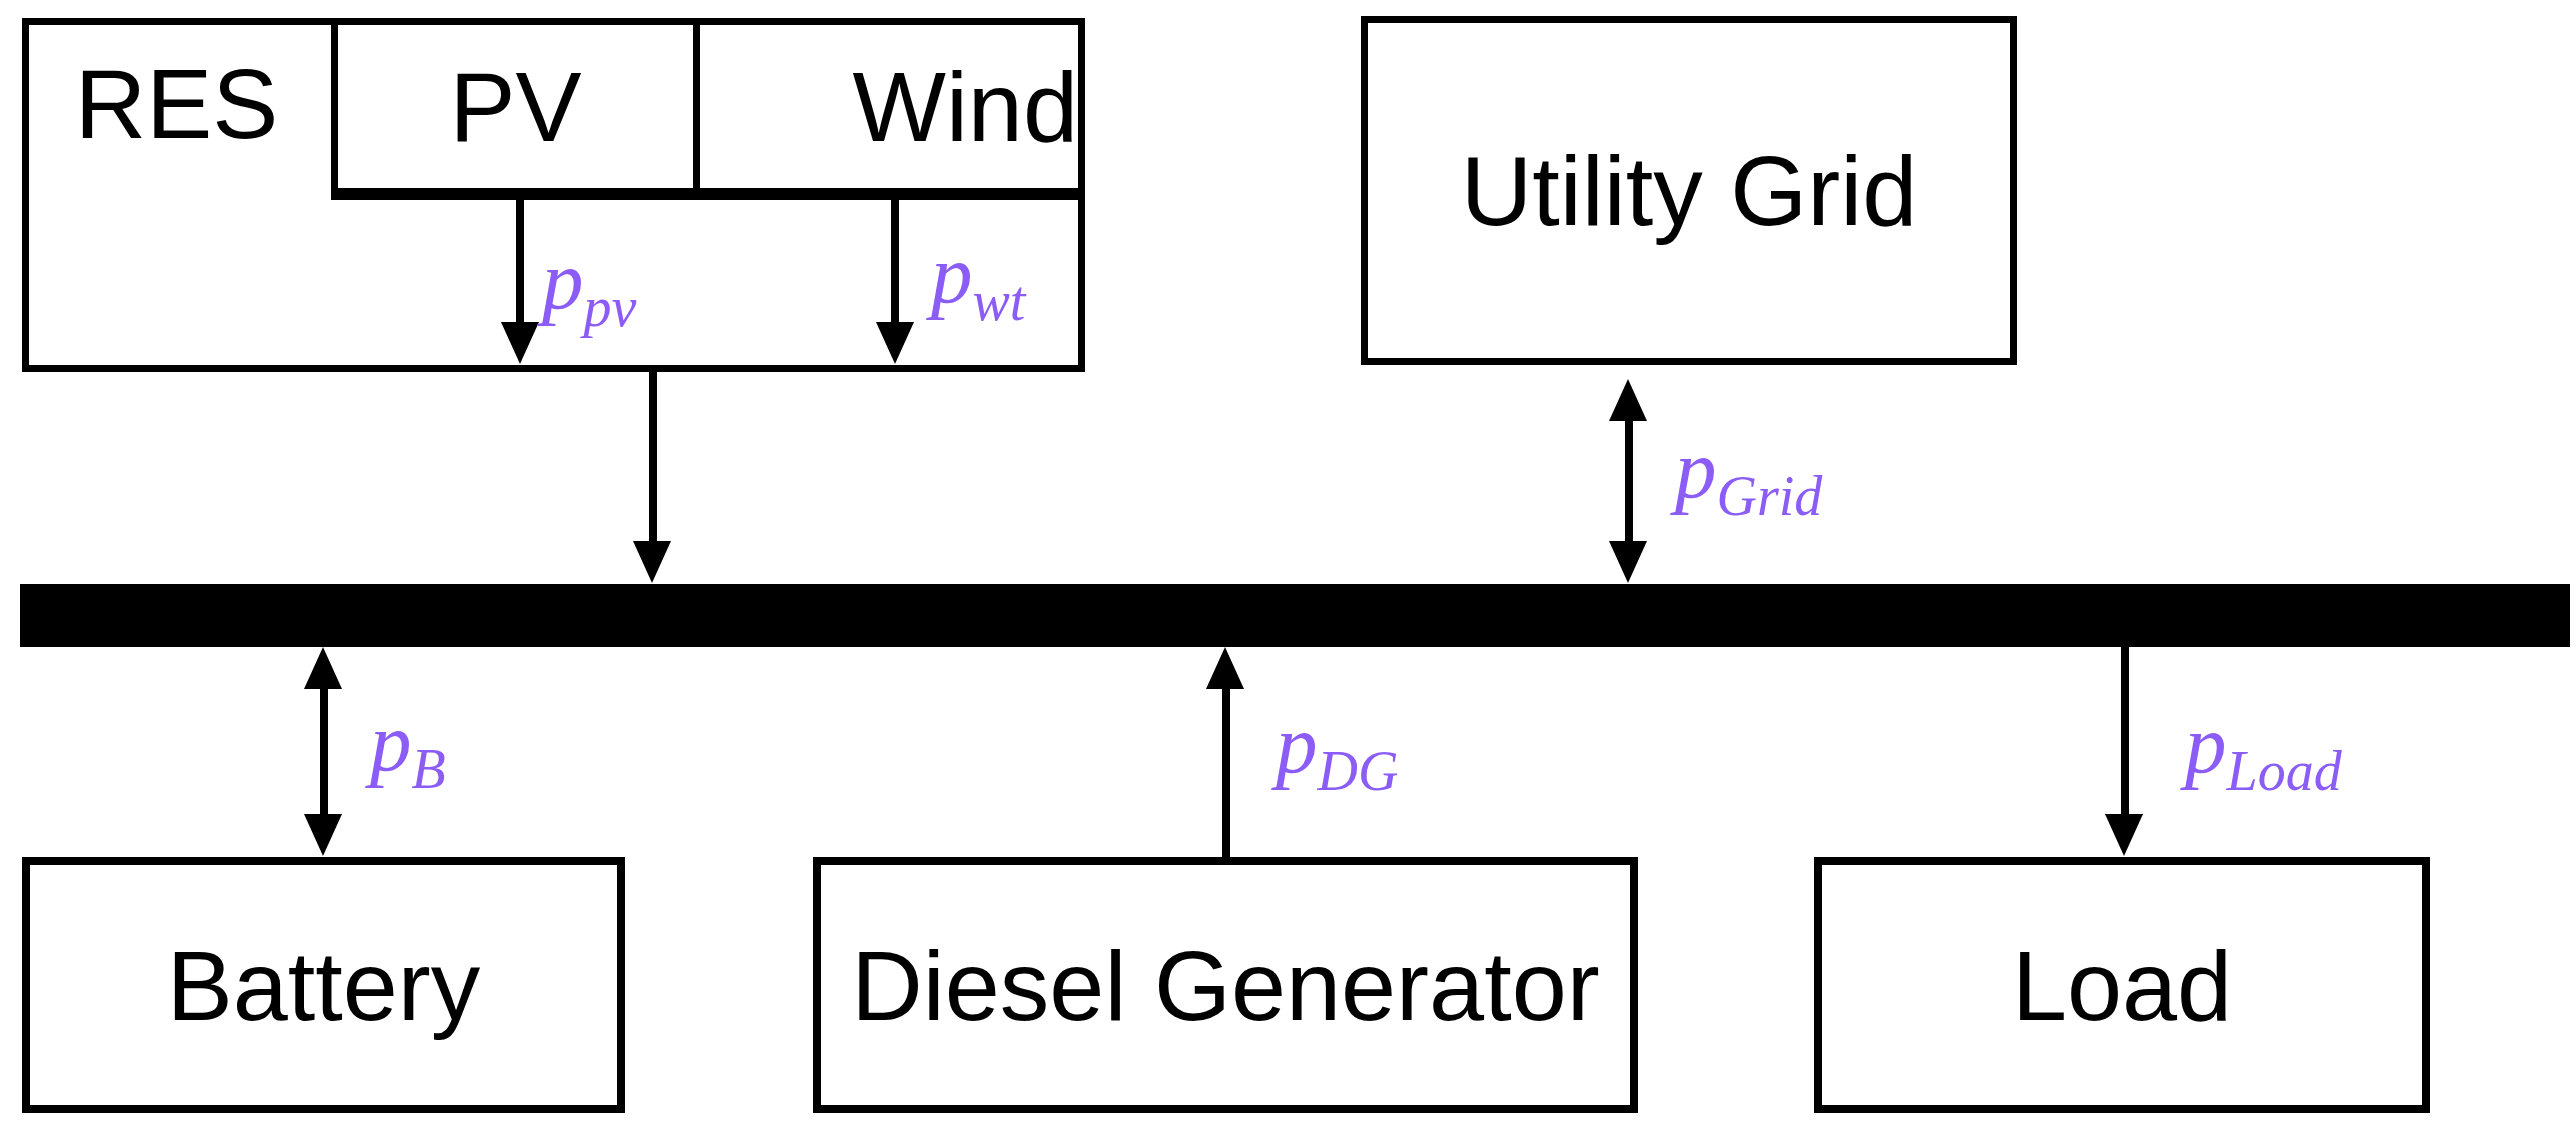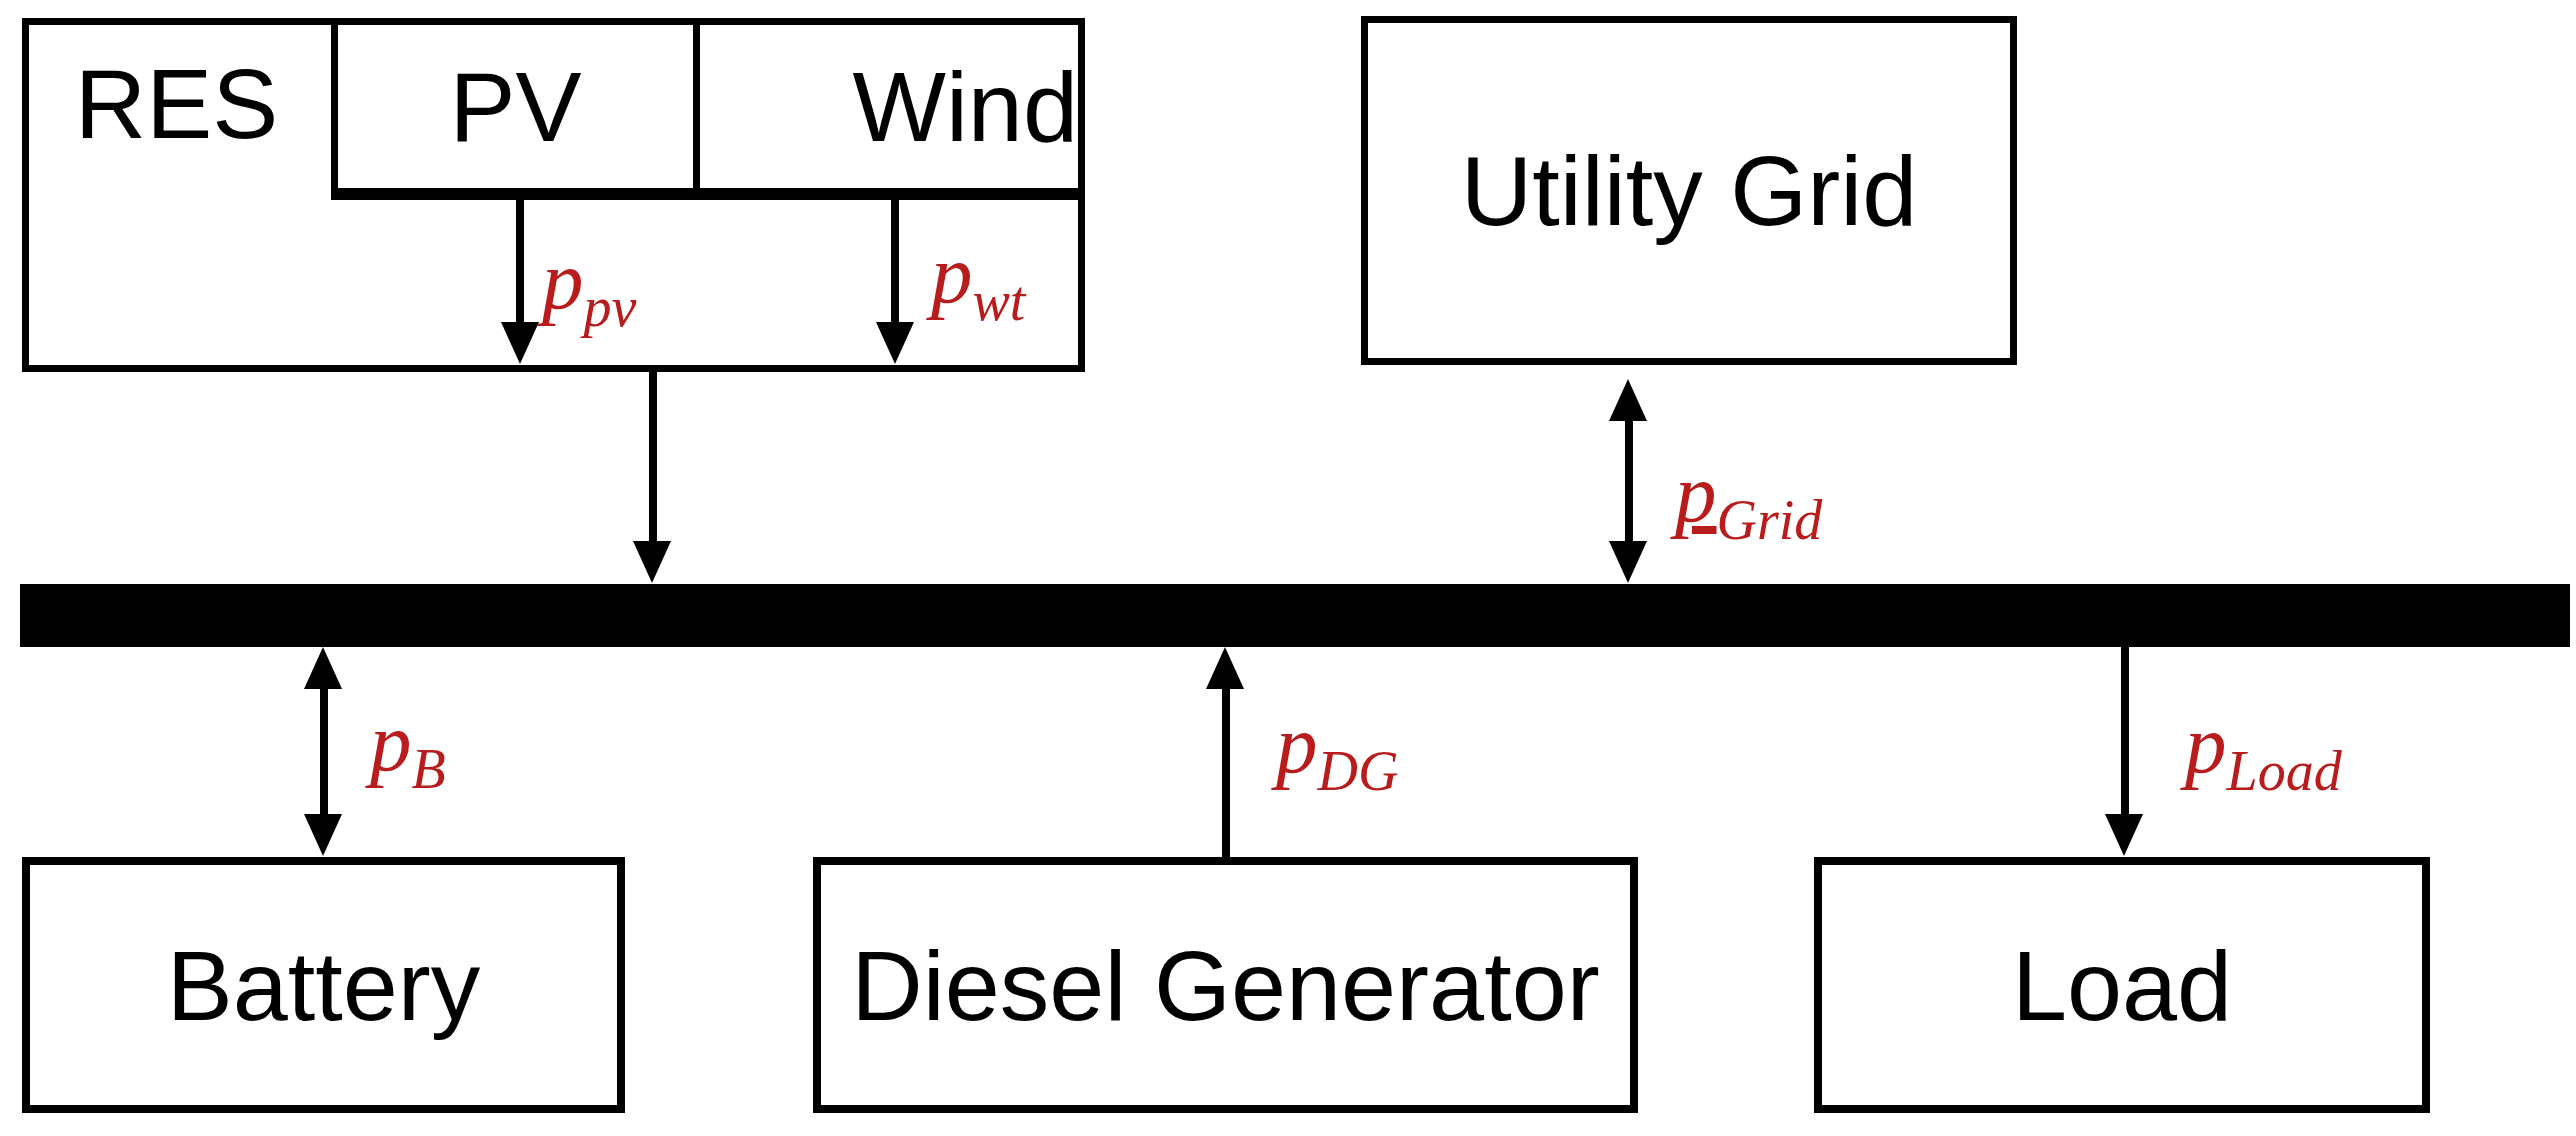--- a/index.html
+++ b/index.html
@@ -56,21 +56,21 @@
     width: 0; height: 0;
     border-left: 19.4px solid transparent;
     border-right: 19.4px solid transparent;
     border-bottom: 42px solid #000000;
   }
   .flow-label {
     position: absolute;
     font-family: "Liberation Serif", serif;
     font-style: italic;
     font-size: 83px;
-    color: #b91c1c;
+    color: #8b5cf6;
     line-height: 1;
     white-space: nowrap;
   }
   .flow-label sub {
     font-size: 56px;
     line-height: 0;
   }
 </style>
 </head>
 <body>
@@ -115,21 +115,21 @@
   <div>
     <div class="shaft" style="left:649px; top:372px; width:8px; height:173px;"></div>
     <div class="ah-down" style="left:633px; top:541px;"></div>
   </div>
 
   <div>
     <div class="ah-up" style="left:1609px; top:379px;"></div>
     <div class="shaft" style="left:1625px; top:414px; width:8px; height:132px;"></div>
     <div class="ah-down" style="left:1609px; top:541px;"></div>
   </div>
-  <div class="flow-label" style="left:1675px; top:452px;text-decoration:underline;">
+  <div class="flow-label" style="left:1675px; top:428px;">
     <span>p</span><sub>Grid</sub>
   </div>
 
   <div class="rect" style="left:20px; top:584px; width:2550px; height:63px;"></div>
 
   <div>
     <div class="ah-up" style="left:304px; top:647px;"></div>
     <div class="shaft" style="left:320px; top:685px; width:8px; height:132px;"></div>
     <div class="ah-down" style="left:304px; top:814px;"></div>
   </div>

